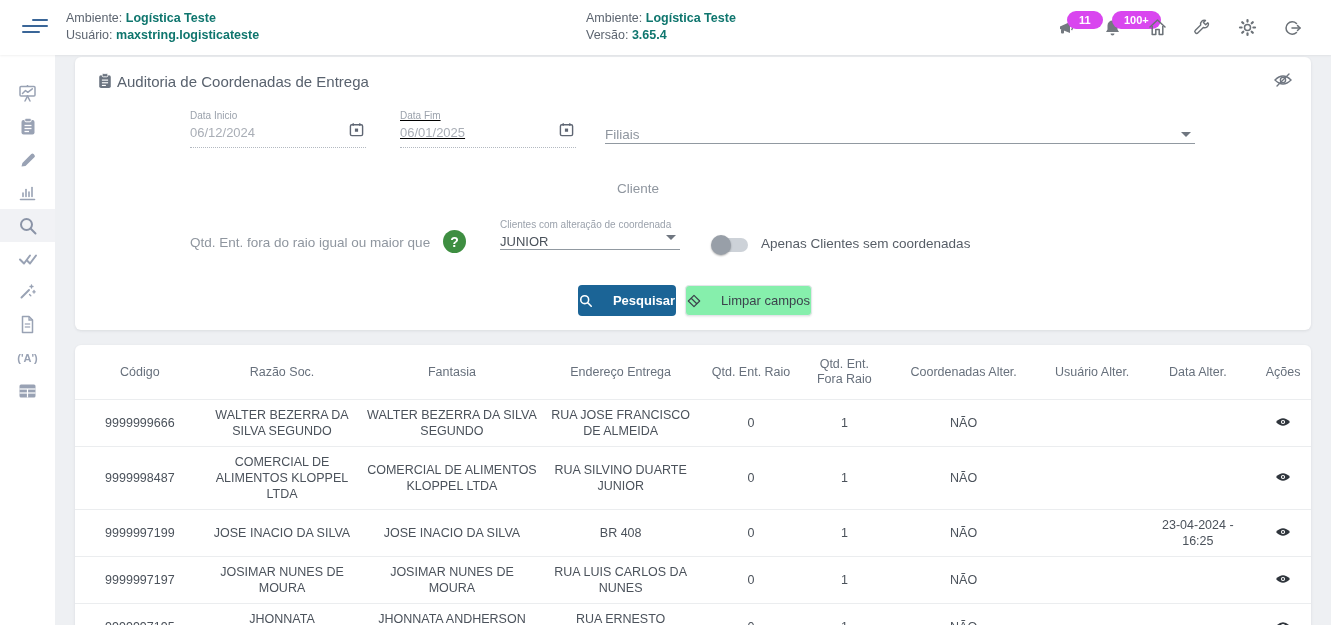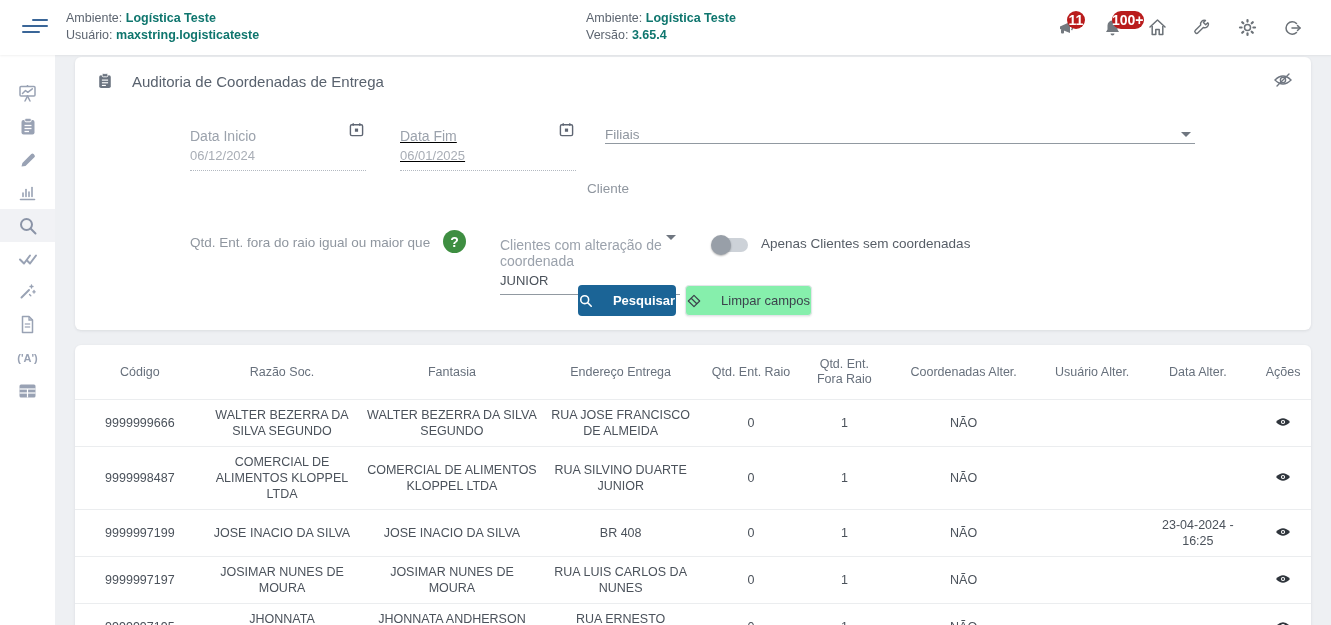--- a/index.html
+++ b/index.html
@@ -17,45 +17,45 @@
 
   .envblock { position:absolute; top:10px; font-size:12.5px; color:#5d6570; line-height:17px; }
   .envblock b { color:#0f766e; font-weight:700; }
   .env-left { left:66px; }
   .env-center { left:586px; }
 
   .top-icons { position:absolute; right:26px; top:0; height:55px; display:flex; align-items:center; gap:19px; }
   .tico { position:relative; width:26px; height:26px; display:flex; align-items:center; justify-content:center;
           background:none; border:none; cursor:pointer; }
   .tico svg { display:block; }
-  .badge { position:absolute; top:-4px; left:13px; min-width:18px; height:18px; padding:0 0; border-radius:9px;
-           background:#b91c1c; color:#fff; font-size:14px; font-weight:700; line-height:18px; text-align:center;
+  .badge { position:absolute; top:-4px; left:13px; min-width:18px; height:18px; padding:0 12px; border-radius:9px;
+           background:#d946ef; color:#fff; font-size:11px; font-weight:700; line-height:18px; text-align:center;
            font-family:"Liberation Sans", sans-serif; }
 
   
   .sidebar { position:absolute; top:55px; left:0; width:55px; height:570px; background:#fff; z-index:4; }
   .side-item { width:55px; height:33px; display:flex; align-items:center; justify-content:center;
                background:none; border:none; cursor:pointer; margin-top:0; }
   .side-item:first-child { margin-top:22px; }
   .side-item.active { background:#f1f2f5; }
   .side-item svg { display:block; }
   .antenna-glyph { font-size:11px; font-weight:700; color:#99a2b4; letter-spacing:0; }
 
   
   .card { position:absolute; background:#fff; border-radius:6px; box-shadow:0 1px 3px rgba(40,50,60,.10); }
   .card-filter { left:75px; top:57px; width:1236px; height:273px; }
   .card-table  { left:75px; top:345px; width:1236px; height:300px; overflow:hidden; }
 
-  .card-title { position:absolute; left:22px; top:15px; display:flex; align-items:center; gap:19px; }
+  .card-title { position:absolute; left:22px; top:15px; display:flex; align-items:center; gap:4px; }
   .card-title h1 { font-size:15px; font-weight:500; color:#59626e; }
   .hide-filter { position:absolute; right:18px; top:14px; background:none; border:none; cursor:pointer; }
 
   
   .fld { position:absolute; }
-  .flabel { font-size:14px; color:#9ba2ac; display:block;margin-top:18px; }
+  .flabel { font-size:10px; color:#9ba2ac; display:block; }
   .fvalue { font-size:13px; color:#a9aeb6; margin-top:4px; display:block; }
   .dotted-line { border-bottom:1px dotted #b3b9c1; }
   .solid-line  { border-bottom:1px solid #9199a1; }
   .cal-btn { position:absolute; right:2px; top:12px; background:none; border:none; cursor:pointer; }
   .caret { position:absolute; right:4px; width:0; height:0; border-left:5px solid transparent;
            border-right:5px solid transparent; border-top:5px solid #6f7680; }
   .ph { font-size:13.5px; color:#8f969f; }
   input.line-input { border:none; outline:none; width:100%; font-size:13.5px; color:#4a515a; background:transparent;
                      font-family:"Liberation Sans", sans-serif; padding:0 0 6px 0; }
   input.line-input::placeholder { color:#8f969f; opacity:1; }
@@ -286,33 +286,33 @@
       </svg>
     </button>
   </div>
 
   <div class="fld solid-line" style="left:530px; top:68px; width:590px; padding-bottom:0;">
     <span class="ph">Filiais</span>
     <span class="caret" style="top:7px;"></span>
   </div>
 
 
-  <div class="fld" style="left:512px; top:122px; width:590px;">
+  <div class="fld" style="left:542px; top:122px; width:590px;">
     <input class="line-input solid-line" type="text" placeholder="Cliente" style="">
   </div>
 
   <div class="fld" style="left:115px; top:176px; width:240px;">
     <input class="line-input solid-line" type="text" placeholder="Qtd. Ent. fora do raio igual ou maior que:" style="">
   </div>
 
   <button class="help-btn">
     <span>?</span>
   </button>
 
-  <div class="fld solid-line" style="left:425px; top:162px; width:180px; padding-bottom:6px;">
+  <div class="fld solid-line" style="left:425px; top:162px; width:180px; padding-bottom:0;">
     <span class="flabel">Clientes com alteração de coordenada</span>
     <span class="fvalue" style="color:#4a515a;">JUNIOR</span>
     <span class="caret" style="top:16px;"></span>
   </div>
 
   <button class="toggle">
     <span class="knob"></span>
   </button>
   <span class="toggle-label">Apenas Clientes sem coordenadas</span>
 

